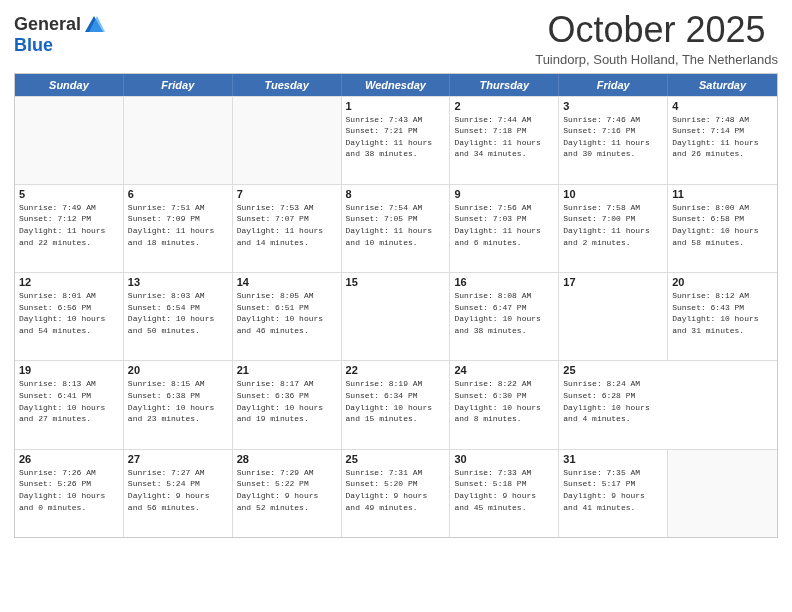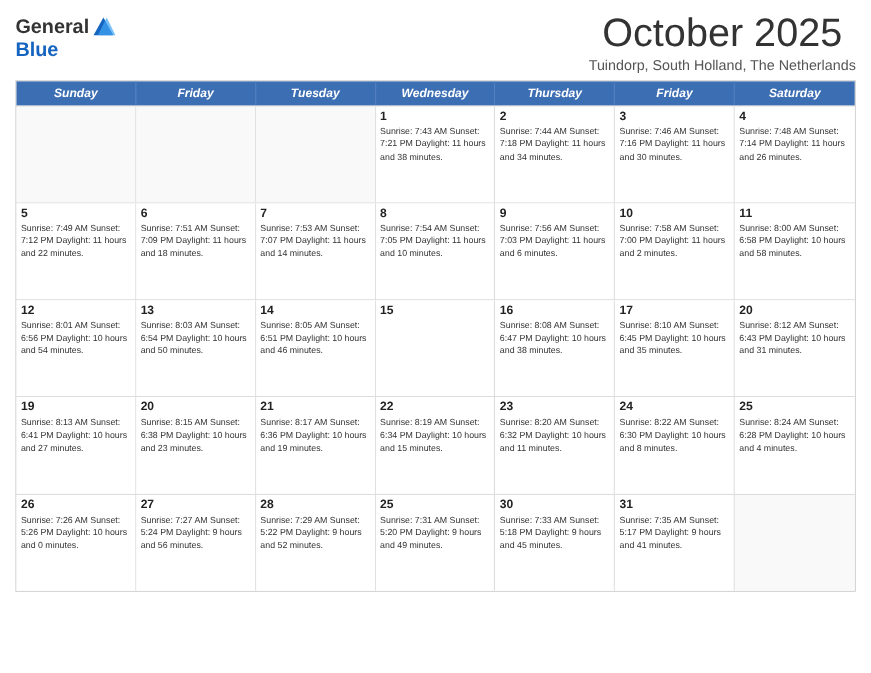--- a/index.html
+++ b/index.html
@@ -101,20 +101,21 @@
     .day-number {
       font-size: 11px;
       font-weight: bold;
       color: #222;
       margin-bottom: 2px;
     }
     .cell-info {
       font-size: 8px;
       line-height: 1.45;
       color: #333;
+      font-family: Liberation Mono, monospace;
     }
   </style>
 </head>
 <body>
 
 <div class="page">
   <div class="header">
     <div class="logo">
       <div>
         <div style="display:flex;align-items:center;">
@@ -255,24 +256,20 @@
           </div>
           <div class="cal-cell">
             <div class="day-number">16</div>
             <div class="cell-info">Sunrise: 8:08 AM
 Sunset: 6:47 PM
 Daylight: 10 hours
 and 38 minutes.</div>
           </div>
           <div class="cal-cell">
             <div class="day-number">17</div>
-            <div class="cell-info">Sunrise: 8:10 AM
-Sunset: 6:45 PM
-Daylight: 10 hours
-and 35 minutes.</div>
           </div>
           <div class="cal-cell">
             <div class="day-number">20</div>
             <div class="cell-info">Sunrise: 8:12 AM
 Sunset: 6:43 PM
 Daylight: 10 hours
 and 31 minutes.</div>
           </div>
         </div>
         <div class="cal-row">
@@ -296,27 +293,20 @@
 Sunset: 6:36 PM
 Daylight: 10 hours
 and 19 minutes.</div>
           </div>
           <div class="cal-cell">
             <div class="day-number">22</div>
             <div class="cell-info">Sunrise: 8:19 AM
 Sunset: 6:34 PM
 Daylight: 10 hours
 and 15 minutes.</div>
-          </div>
-          <div class="cal-cell">
-            <div class="day-number">23</div>
-            <div class="cell-info">Sunrise: 8:20 AM
-Sunset: 6:32 PM
-Daylight: 10 hours
-and 11 minutes.</div>
           </div>
           <div class="cal-cell">
             <div class="day-number">24</div>
             <div class="cell-info">Sunrise: 8:22 AM
 Sunset: 6:30 PM
 Daylight: 10 hours
 and 8 minutes.</div>
           </div>
           <div class="cal-cell">
             <div class="day-number">25</div>

